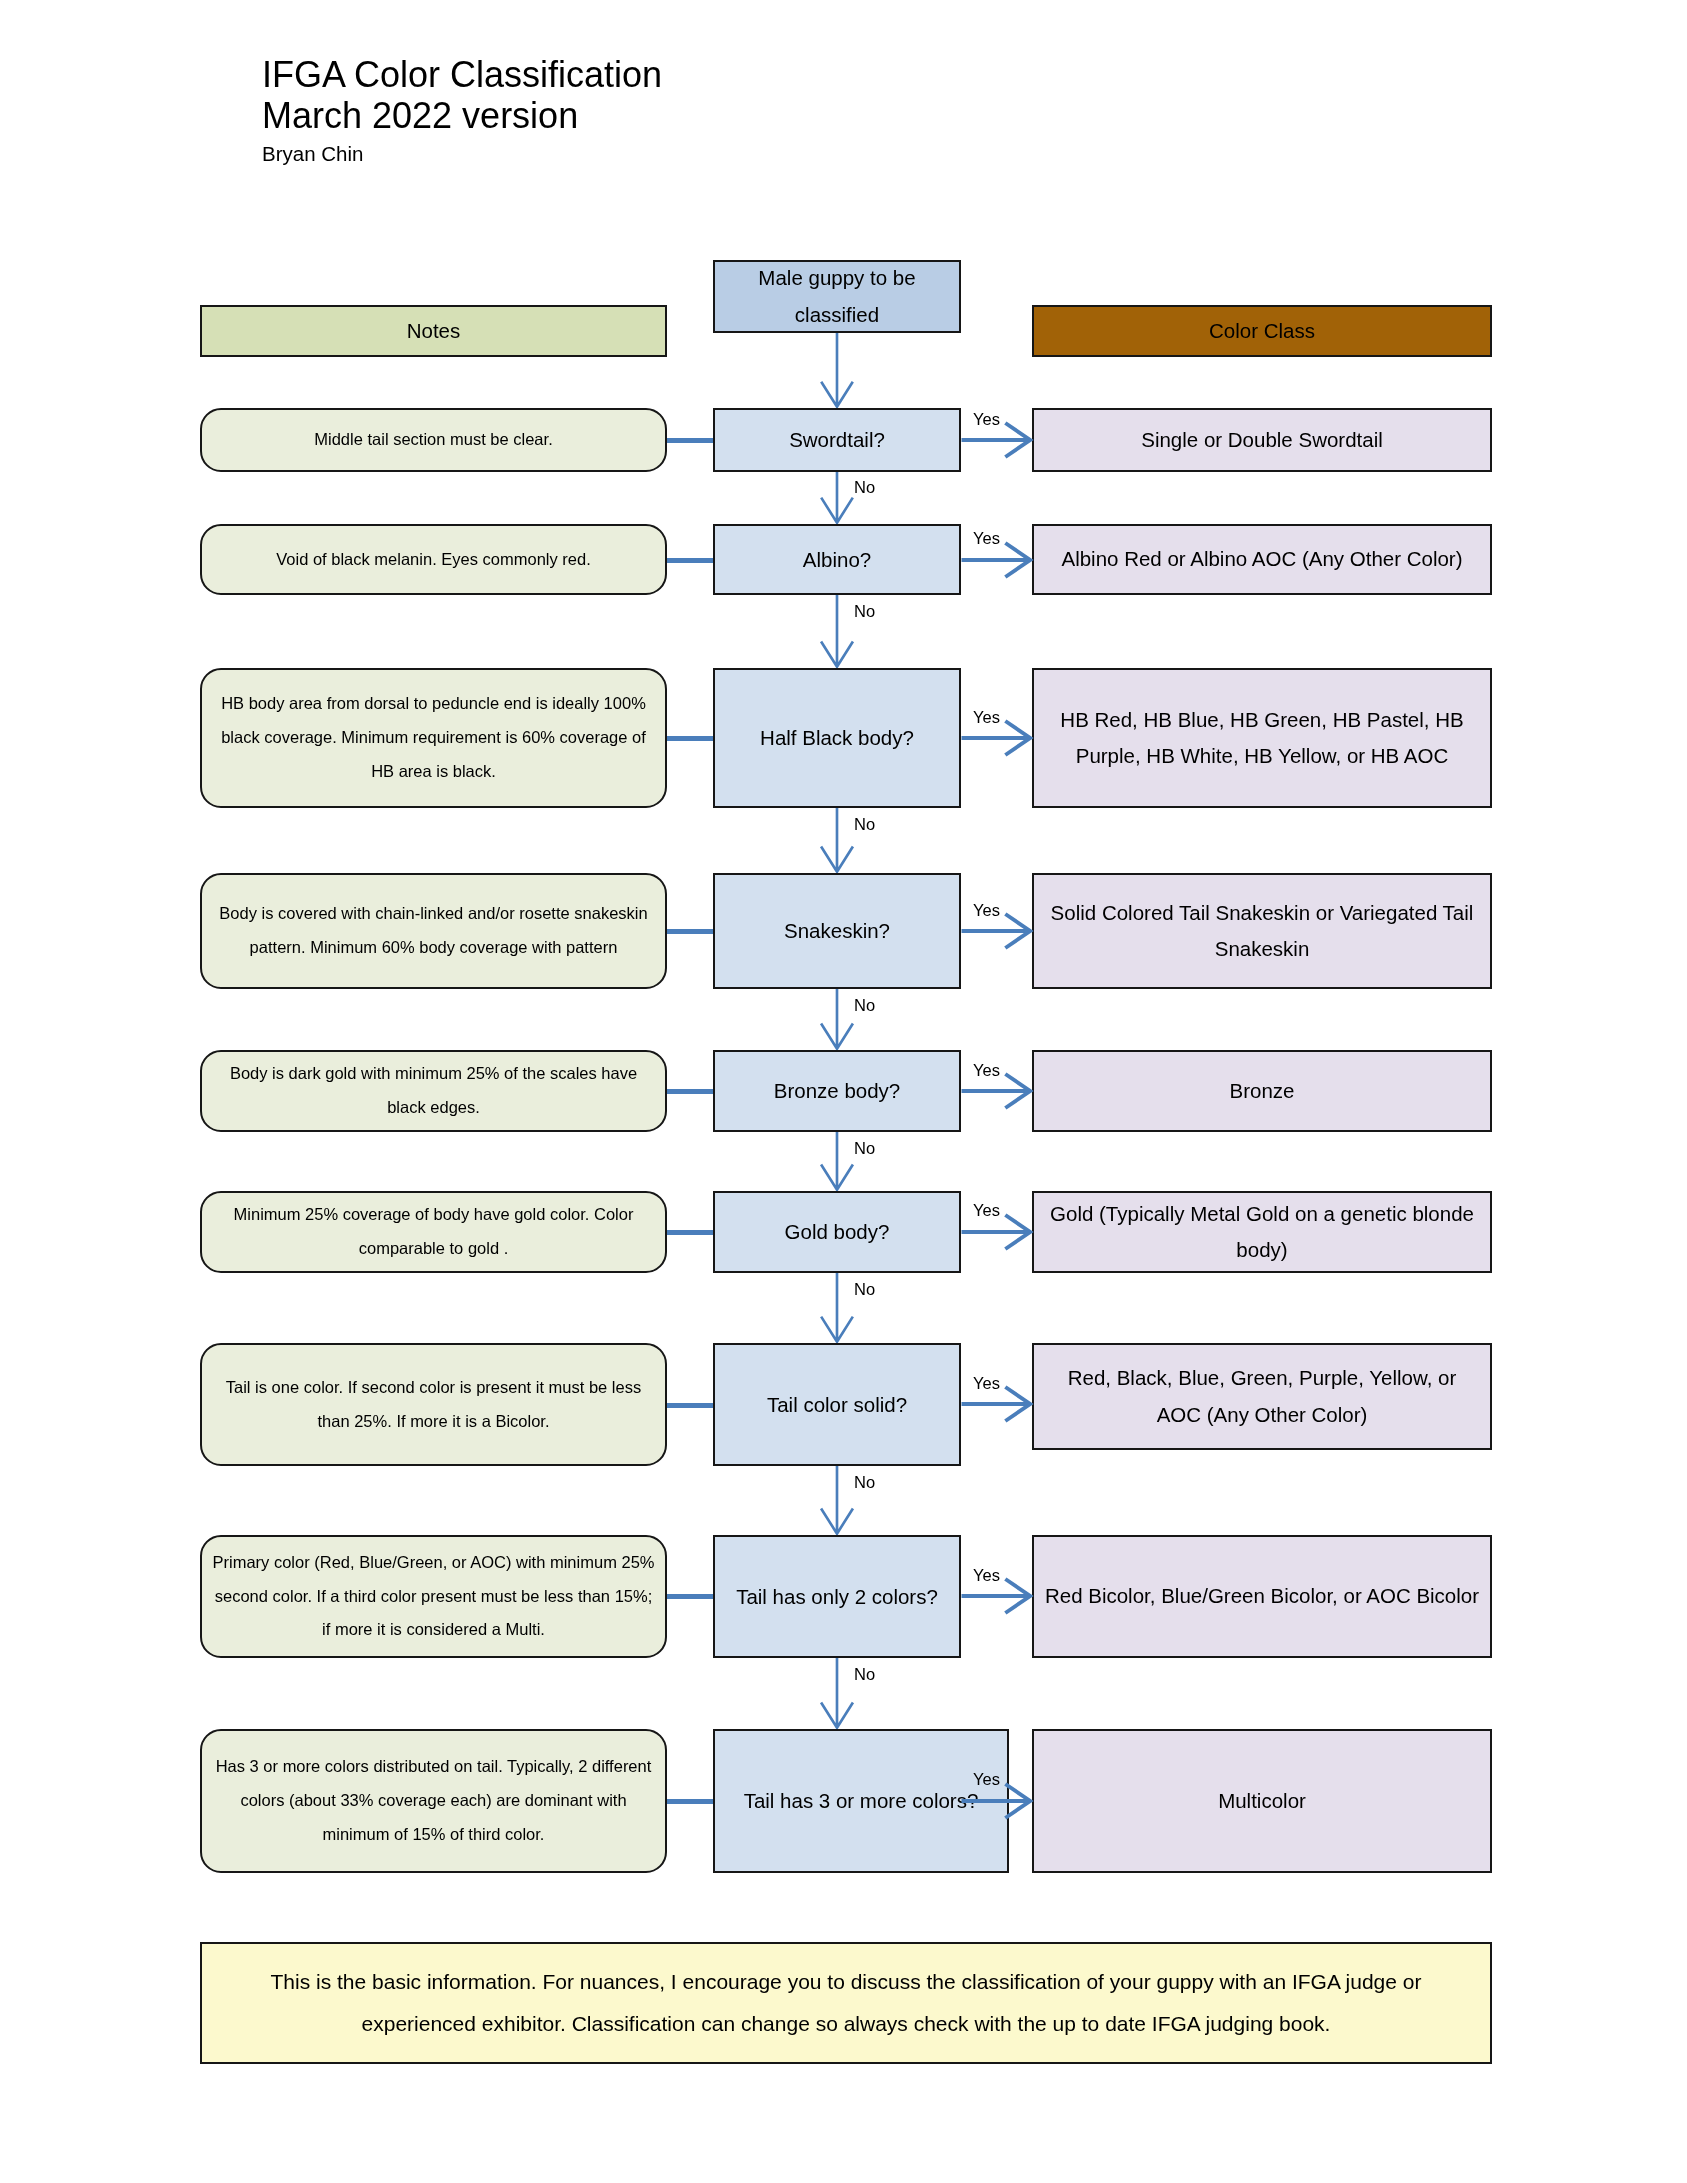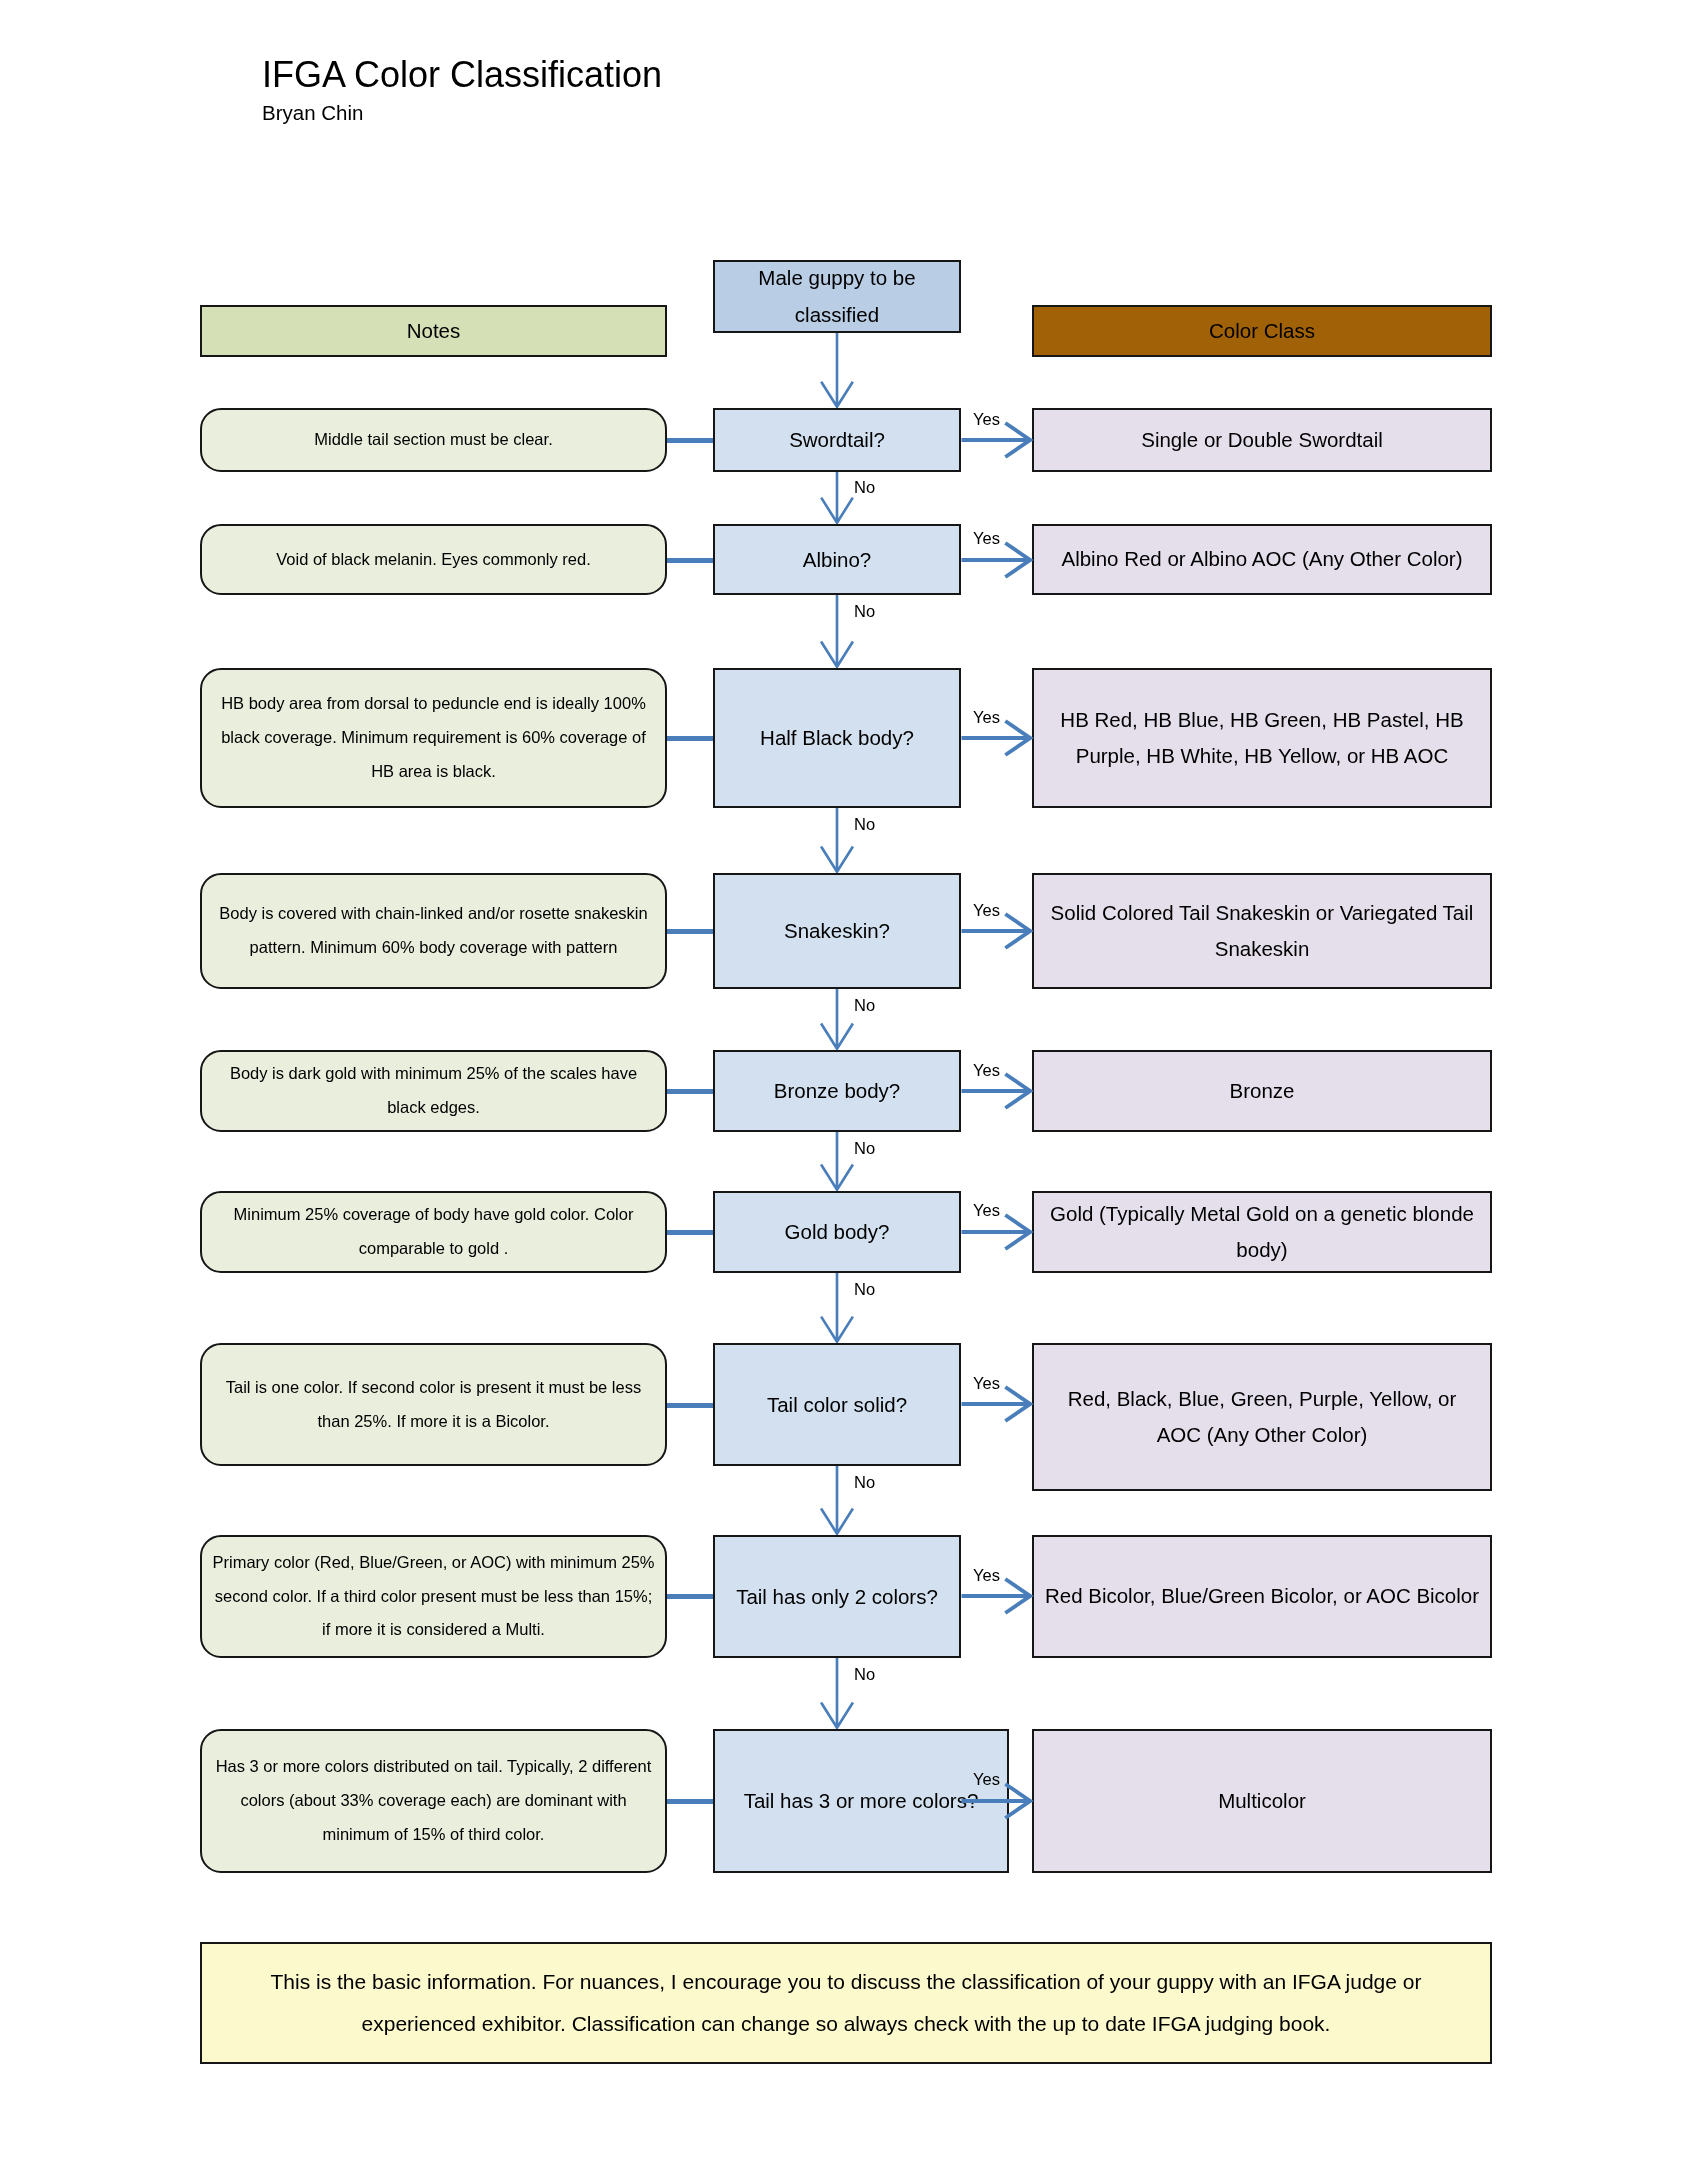--- a/index.html
+++ b/index.html
@@ -79,20 +79,21 @@
     white-space: nowrap;
   }
 </style>
 </head>
 <body>
 
 <div id="page">
 
   <div class="title-block">
     <div class="title-line1">IFGA Color Classification</div>
+    <div class="title-line2">March 2022 version</div>
     <div class="title-author">Bryan Chin</div>
   </div>
 
   <div id="diagram">
       <div class="box hdr-notes" style="left: 200px; top: 305px; width: 467px; height: 52px;">
         <div class="txt">Notes</div>
       </div>
       <div class="box start" style="left: 713px; top: 260px; width: 248px; height: 73px;">
         <div class="txt">Male guppy to be classified</div>
       </div>
@@ -209,21 +210,21 @@
       <svg class="no-arrow" width="40" height="70" style="left: 817px; top: 1273px;" viewBox="0 0 60 106">
         <path d="M30 0 L30 103 M6 66 L30 104 L54 66" stroke="#4a7ebb" stroke-width="4" fill="none"></path>
       </svg>
       <div class="arrow-label" style="left: 854px; top: 1280px;">No</div>
       <div class="box note" style="left: 200px; top: 1343px; width: 467px; height: 123px;">
         <div class="txt">Tail is one color. If second color is present it must be less than 25%. If more it is a Bicolor.</div>
       </div>
       <div class="box decision" style="left: 713px; top: 1343px; width: 248px; height: 123px;">
         <div class="txt">Tail color solid?</div>
       </div>
-      <div class="box result" style="left: 1032px; top: 1343px; width: 460px; height: 148px; align-items: center;">
+      <div class="box result" style="left: 1032px; top: 1343px; width: 460px; height: 107px; align-items: center;">
         <div class="txt">Red, Black, Blue, Green, Purple, Yellow, or AOC (Any Other Color)</div>
       </div>
       <div class="hlink" style="left: 667px; top: 1403px; width: 46px;"></div>
       <svg class="yes-arrow" width="71" height="34" style="left: 961px; top: 1387px;" viewBox="0 0 107 52">
         <path d="M0 26 L103 26 M67 0 L105 26 L67 52" stroke="#4a7ebb" stroke-width="6" fill="none"></path>
       </svg>
       <div class="arrow-label" style="left: 973px; top: 1374px;">Yes</div>
       <svg class="no-arrow" width="40" height="69" style="left: 817px; top: 1466px;" viewBox="0 0 60 104">
         <path d="M30 0 L30 101 M6 64 L30 102 L54 64" stroke="#4a7ebb" stroke-width="4" fill="none"></path>
       </svg>

